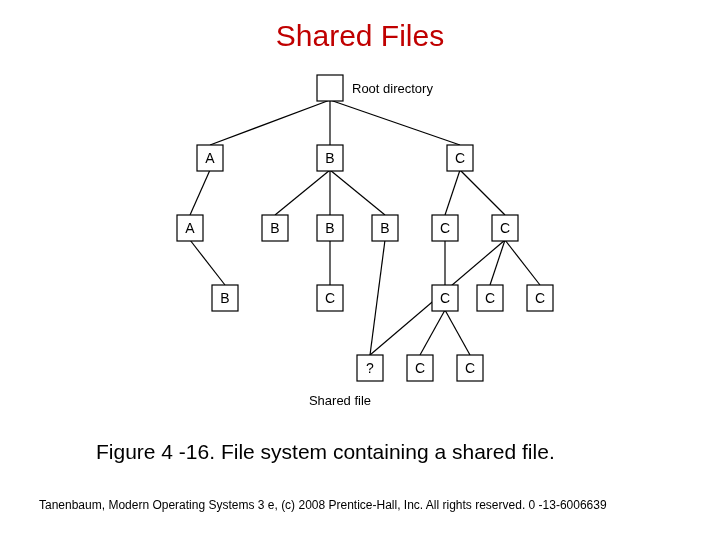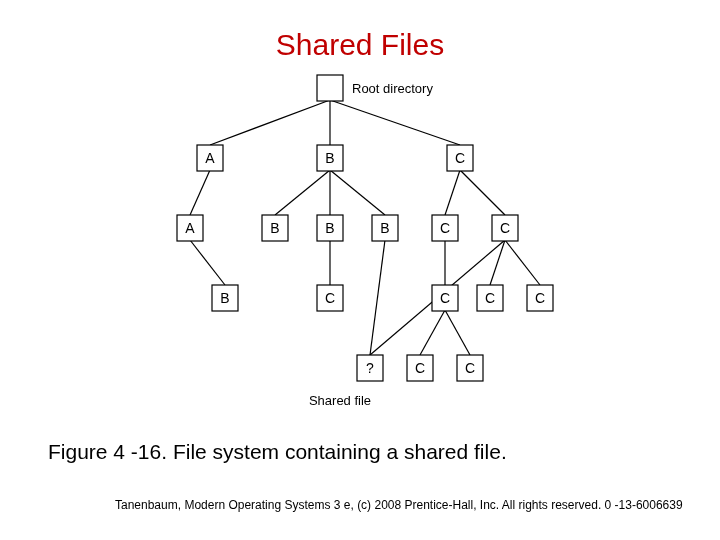--- a/index.html
+++ b/index.html
@@ -9,46 +9,46 @@
     background: #fff;
     font-family: Arial, Helvetica, sans-serif;
     position: relative;
     overflow: hidden;
   }
   .title {
     text-align: center;
     font-size: 30px;
     color: #c00000;
     font-weight: 400;
-    padding-top: 28px;
+    padding-top: 19px;
   }
   .diagram {
     position: absolute;
     left: 0;
     top: 60px;
     width: 666px;
     height: 360px;
   }
   .caption {
     position: absolute;
     left: 0;
     width: 720px;
     top: 440px;
     font-size: 21px;
     color: #000;
-    padding-left: 48px;
+    padding-left: 96px;
   }
   .credit {
     position: absolute;
     left: 0;
     width: 720px;
     top: 498px;
     font-size: 12px;
     color: #000;
-    padding-left: 115px;
+    padding-left: 39px;
   }
   .node {
     stroke: #000;
     stroke-width: 1.2;
     fill: #fff;
   }
   .edge {
     stroke: #000;
     stroke-width: 1.2;
     fill: none;

